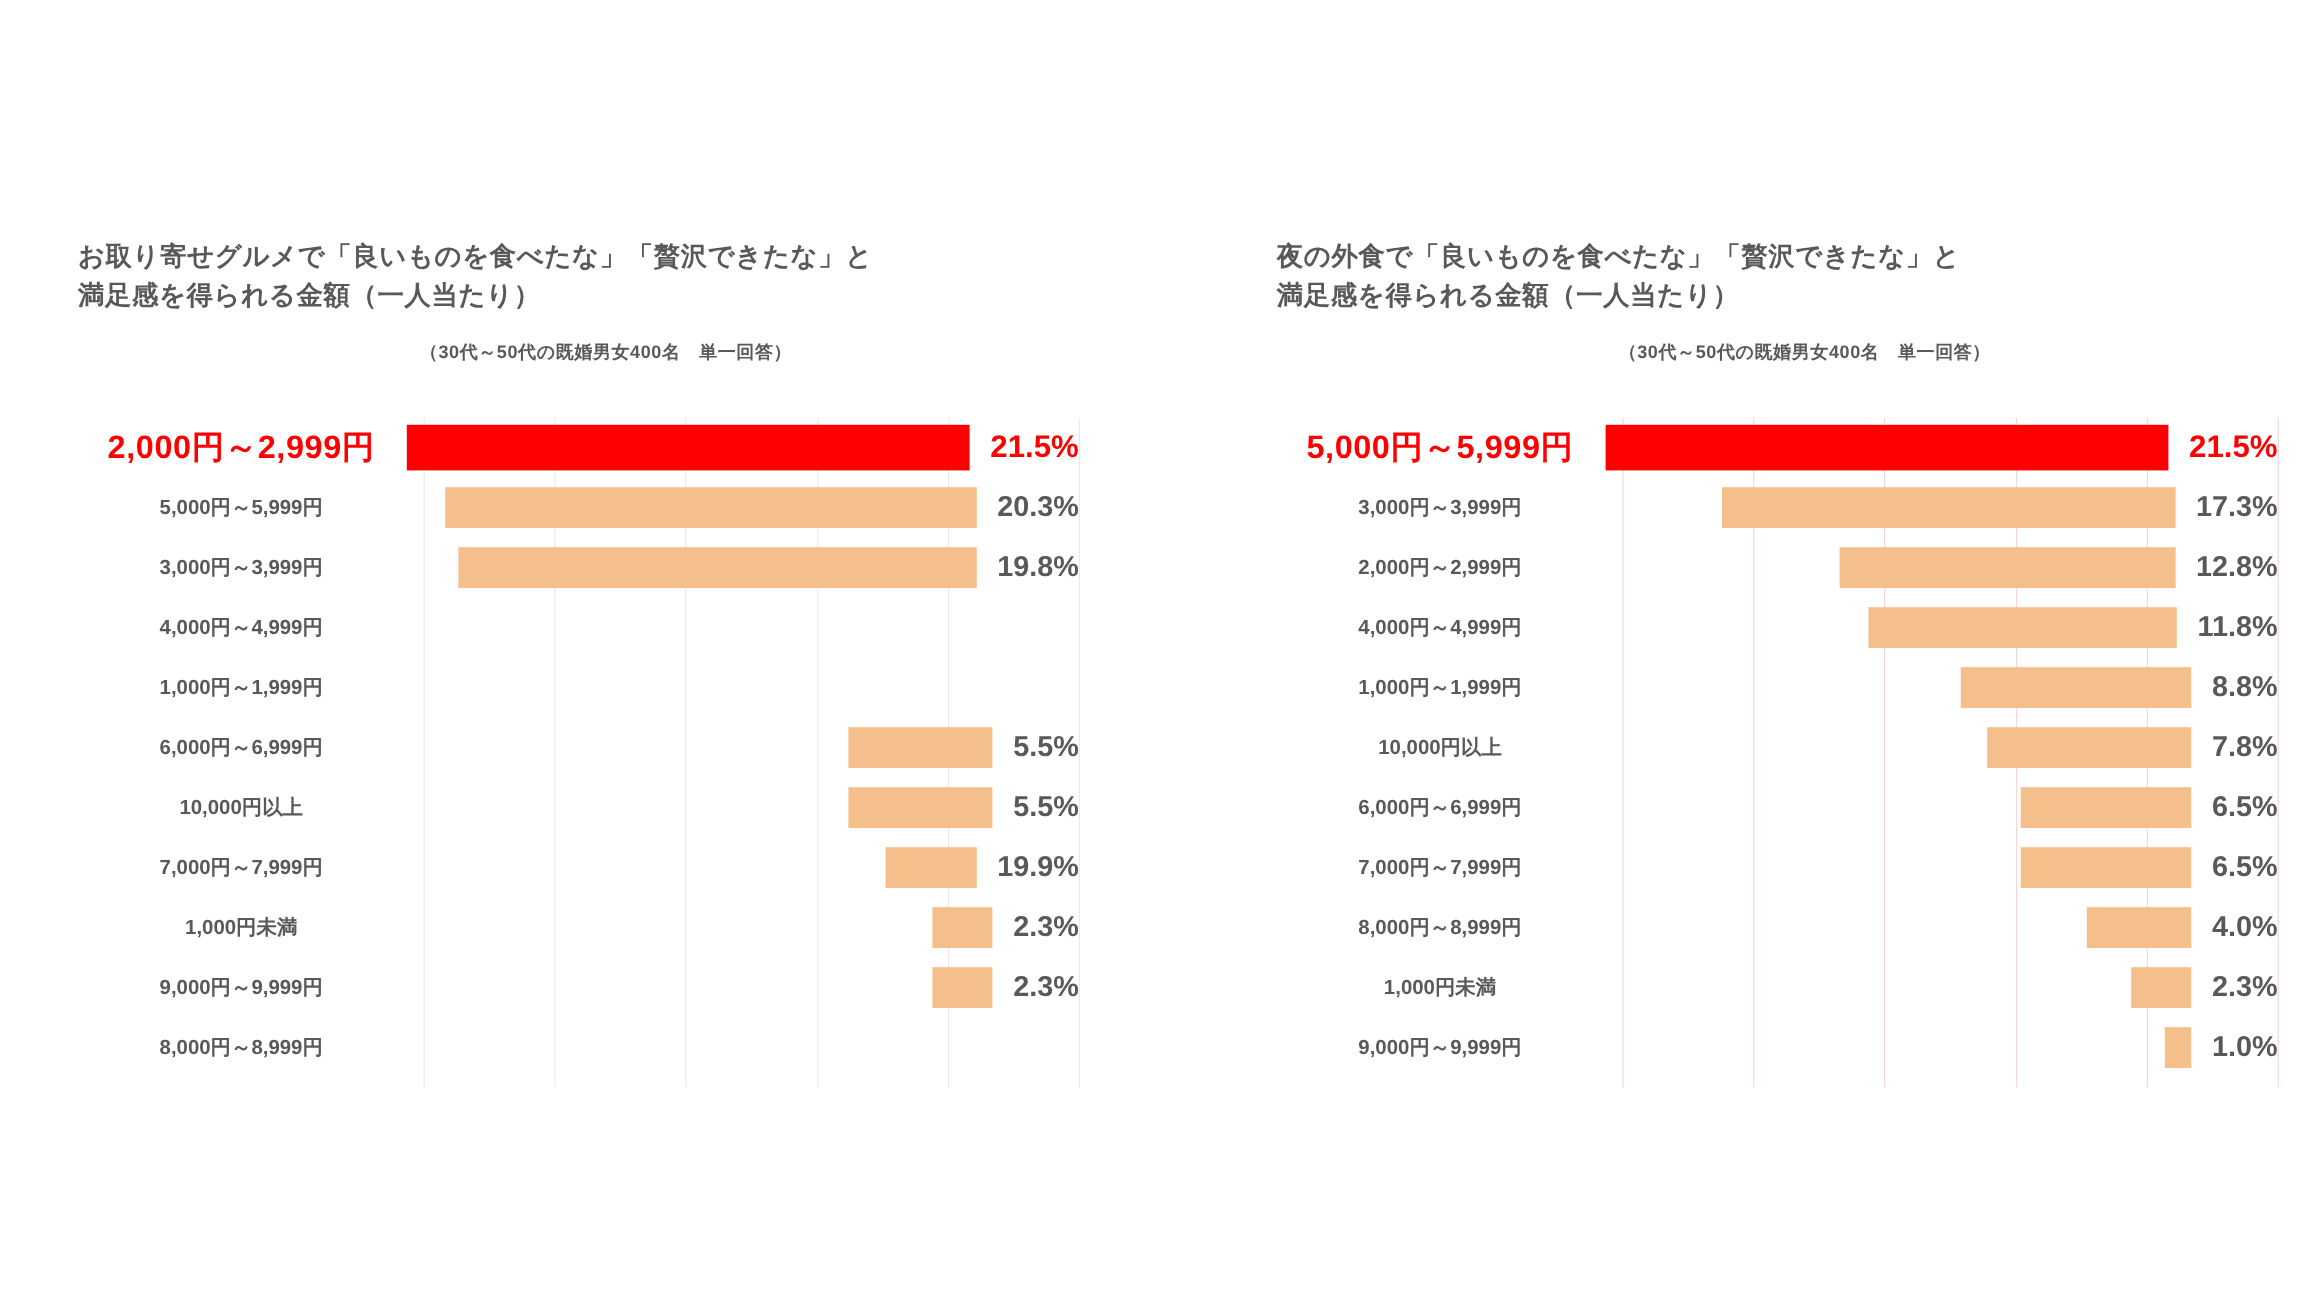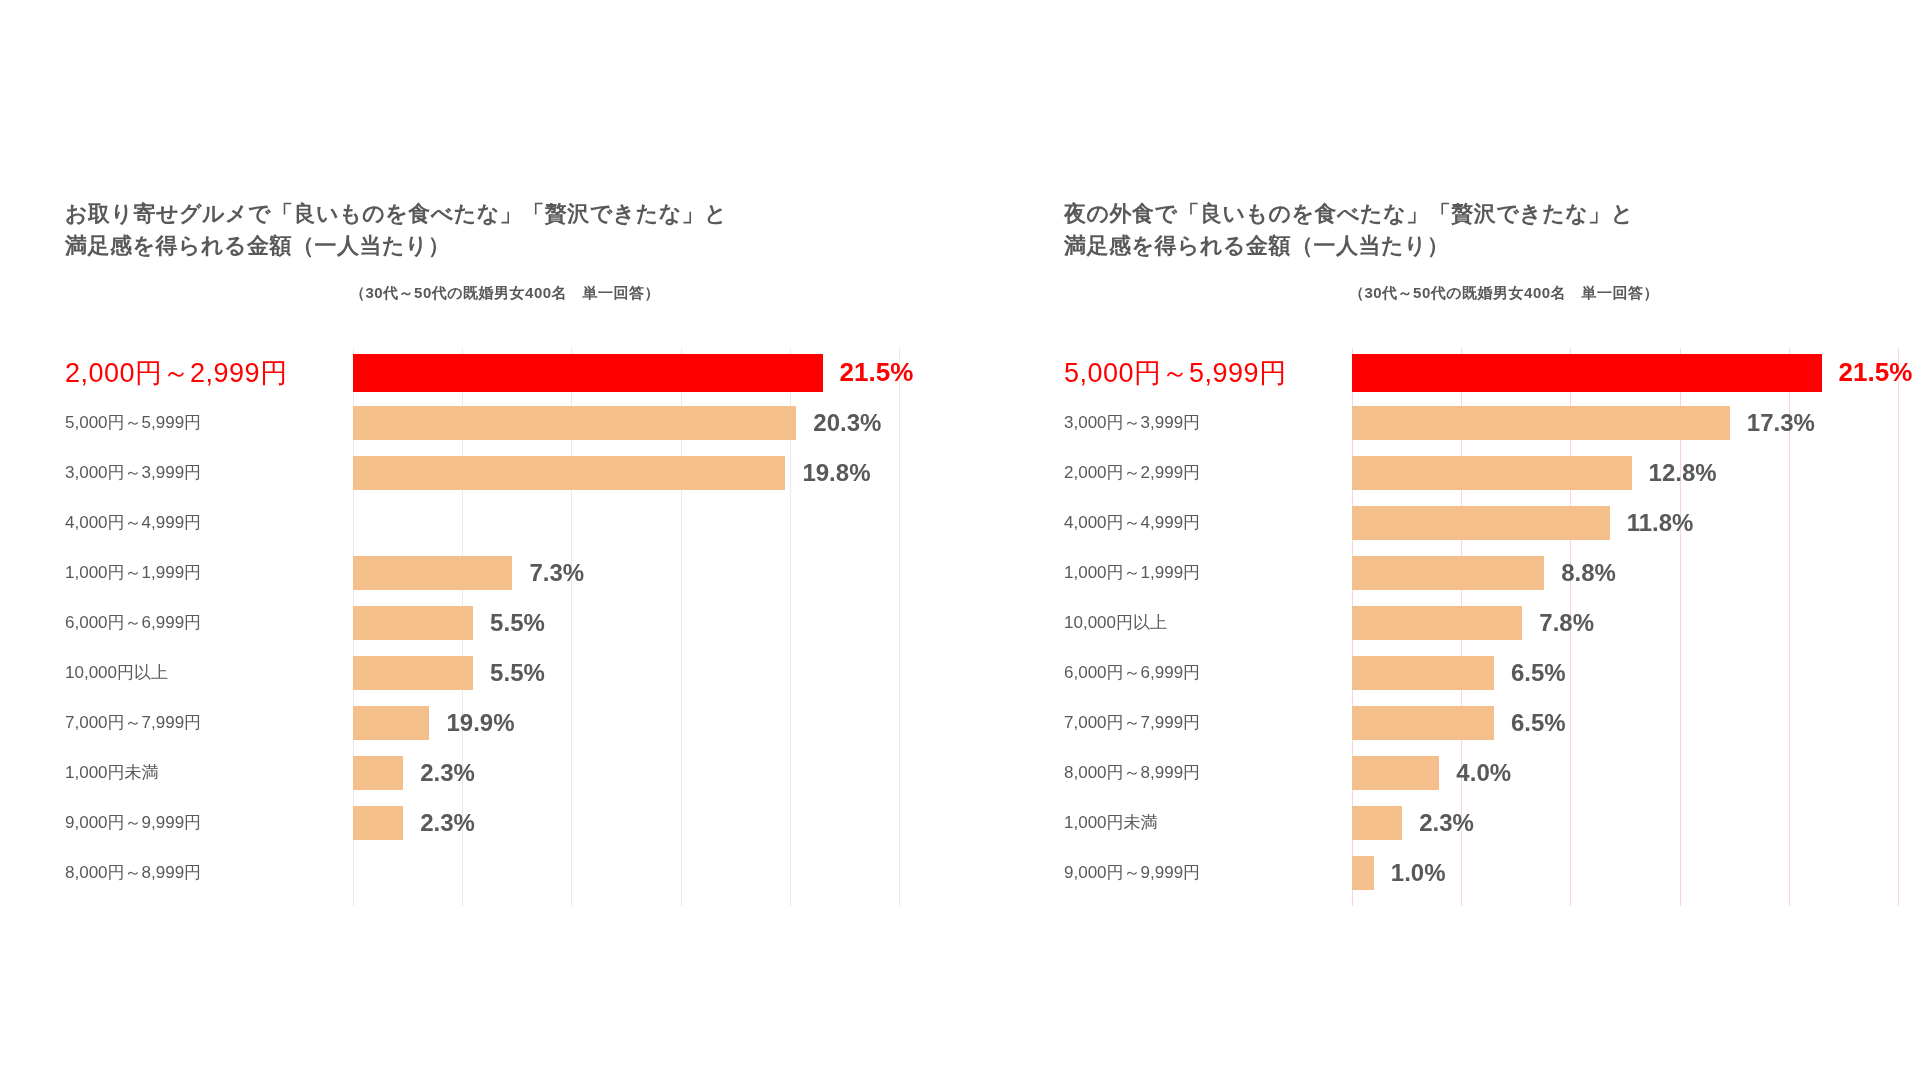--- a/index.html
+++ b/index.html
@@ -61,33 +61,34 @@
   .rows { position: relative; }
   .row {
     display: flex;
     align-items: center;
     height: 50px;
   }
   .row-label {
     width: 288px;
     padding-right: 16px;
     box-sizing: border-box;
-    text-align: left;
+    text-align: center;
     font-size: 17px;
-    font-weight: 400;
+    font-weight: 700;
     color: var(--gray);
     white-space: nowrap;
   }
   .row-track {
     position: relative;
     width: 546px;
     height: 100%;
     display: flex;
     align-items: center;
     overflow: visible;
+    justify-content: flex-end;
   }
   .bar {
     height: 34px;
     background: var(--orange);
     flex: 0 0 auto;
   }
   .val {
     margin-left: 17px;
     font-size: 24px;
     font-weight: 700;
@@ -148,24 +149,20 @@
             <div class="row-track">
               <div class="bar" style="width: 79.2%;"></div>
               <div class="val">19.8%</div>
             </div>
           </div>
           <div class="row">
             <div class="row-label">4,000円～4,999円</div>
           </div>
           <div class="row">
             <div class="row-label">1,000円～1,999円</div>
-            <div class="row-track">
-              <div class="bar" style="width: 29.2%;"></div>
-              <div class="val">7.3%</div>
-            </div>
           </div>
           <div class="row">
             <div class="row-label">6,000円～6,999円</div>
             <div class="row-track">
               <div class="bar" style="width: 22%;"></div>
               <div class="val">5.5%</div>
             </div>
           </div>
           <div class="row">
             <div class="row-label">10,000円以上</div>

